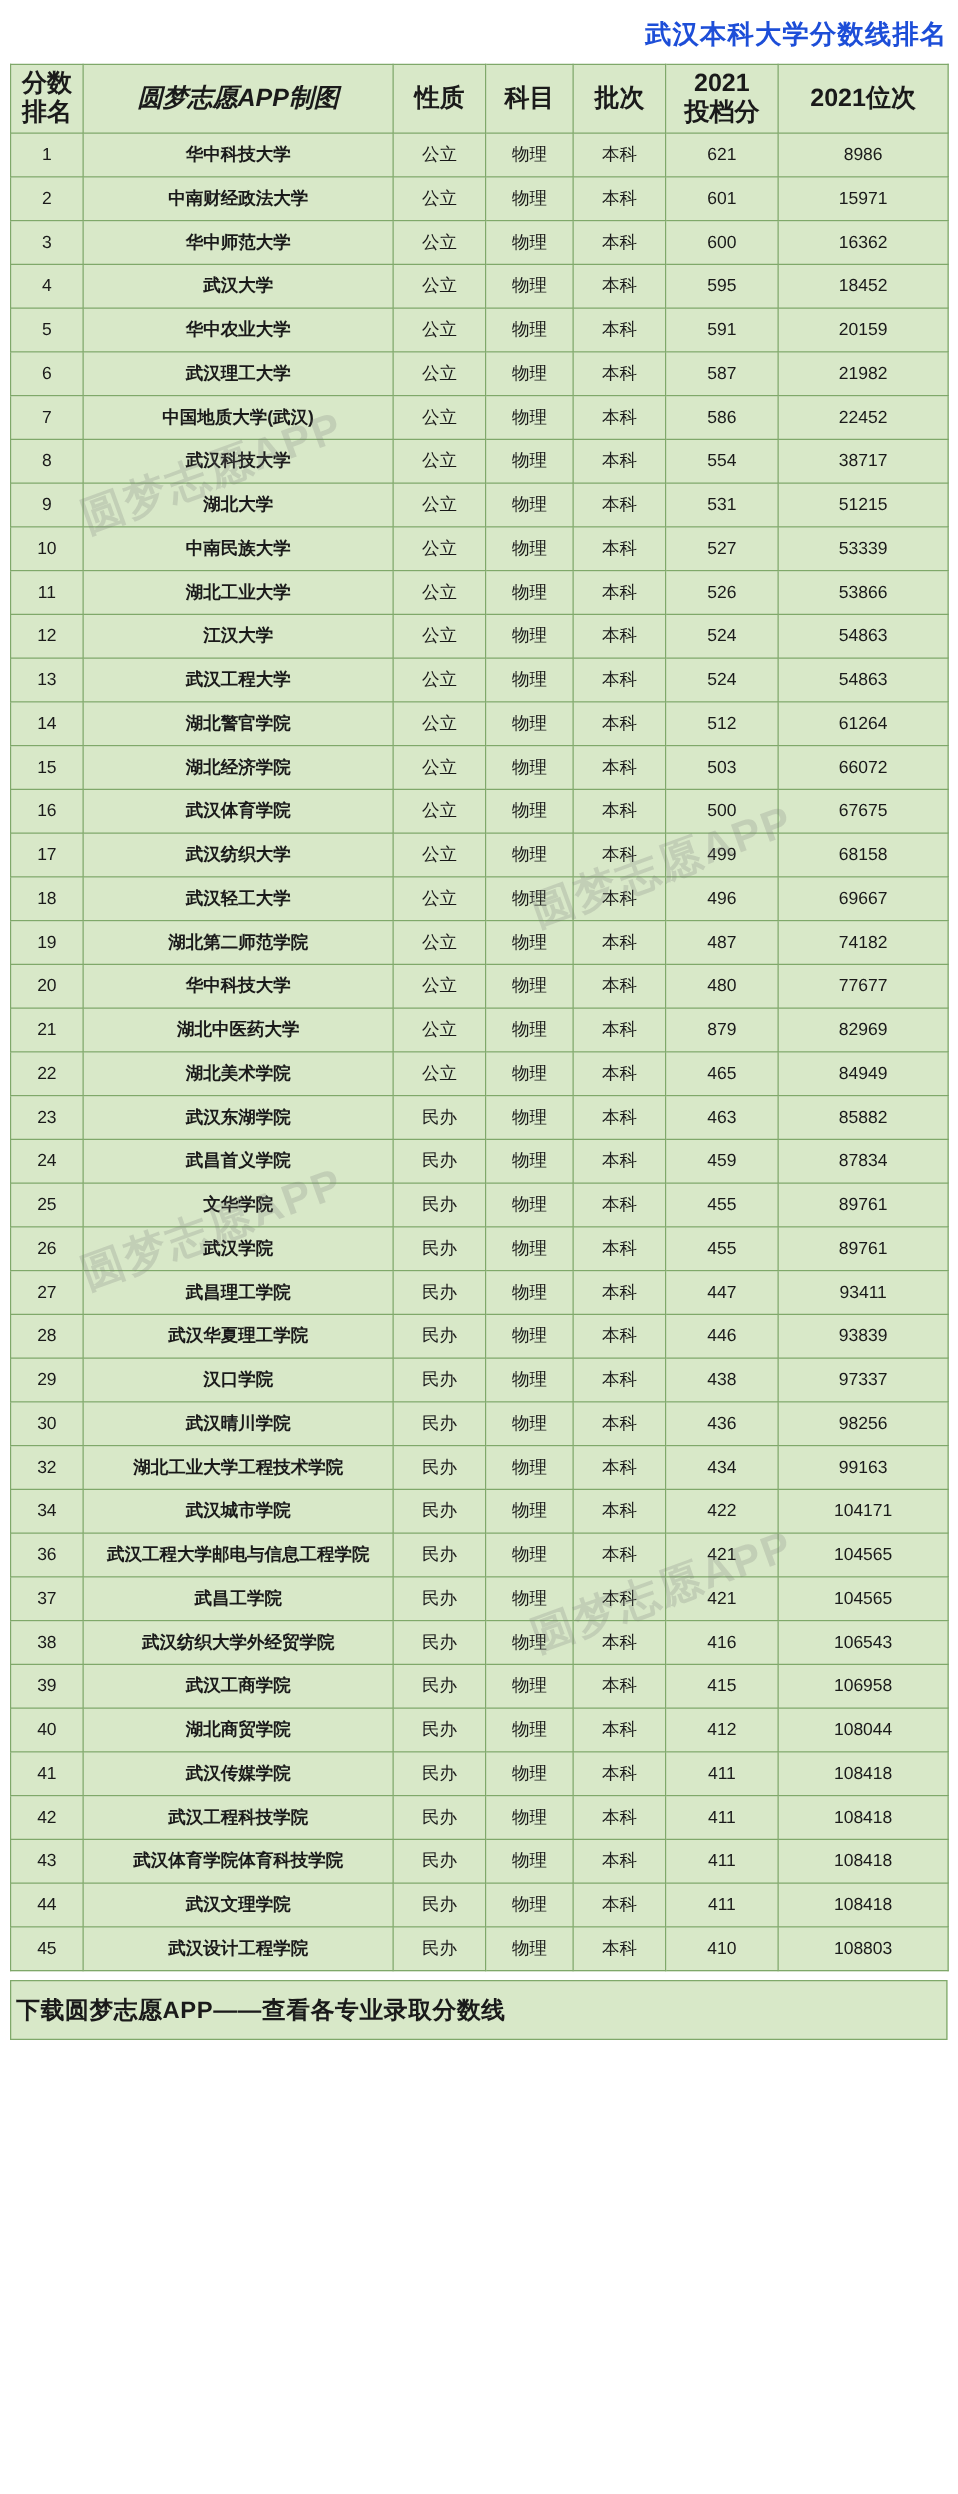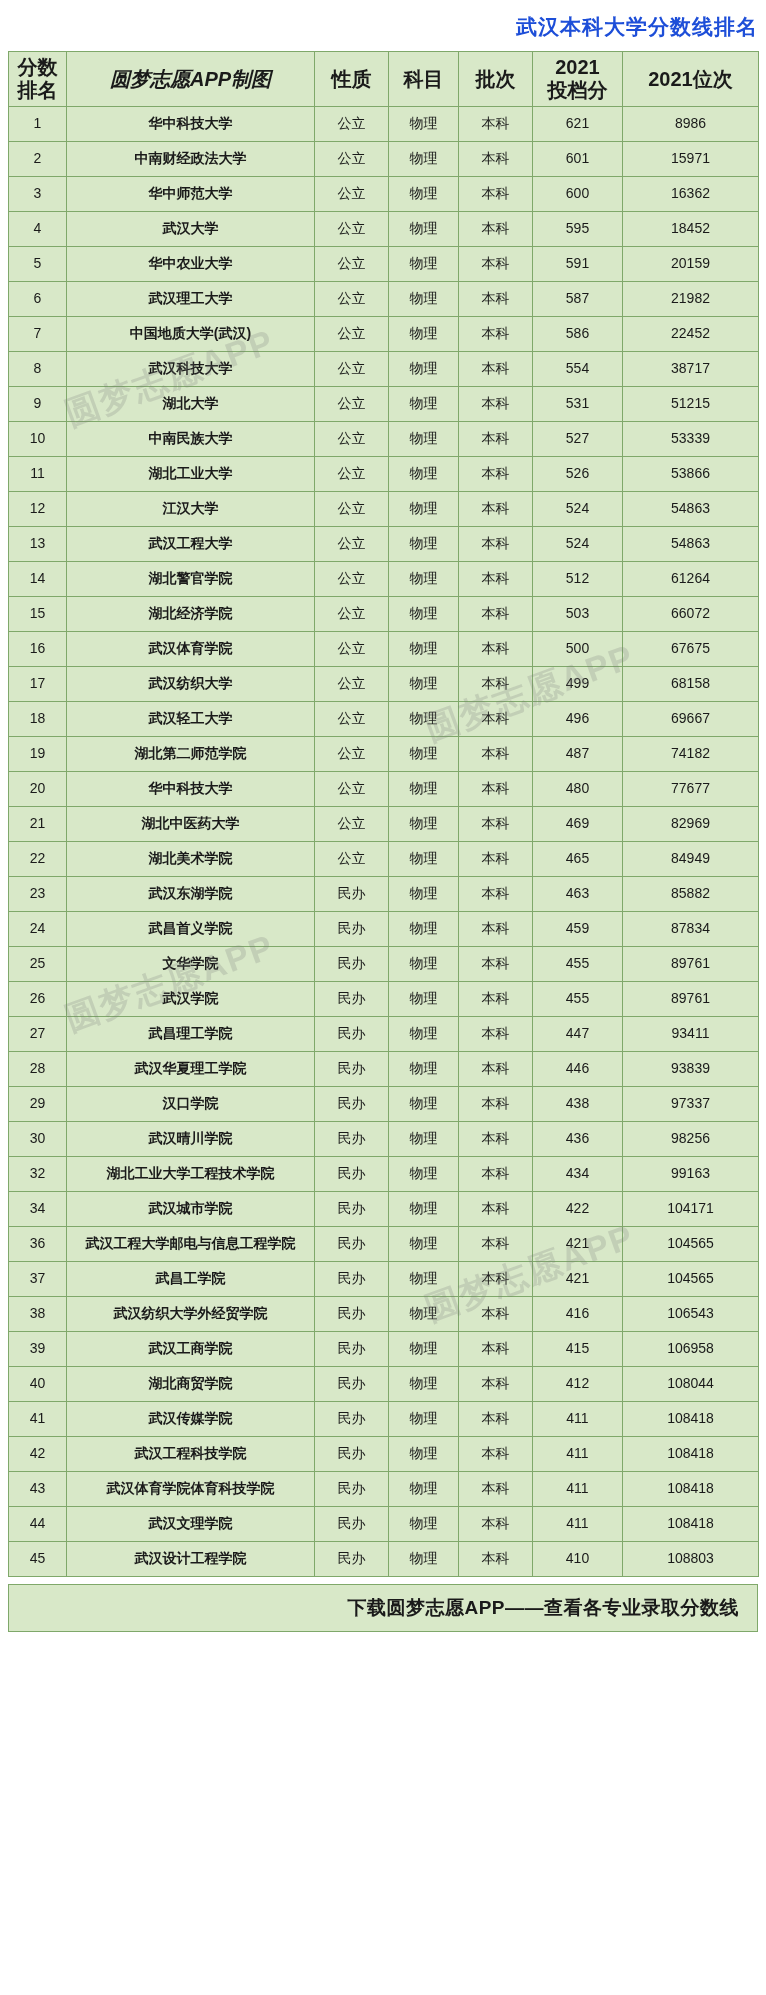--- a/index.html
+++ b/index.html
@@ -60,24 +60,24 @@
 
   td.name-cell { font-weight: bold; font-size: 14.5px; margin-left: 13px; }
   th.name-head { font-weight: bold; font-style: italic; }
   td.rank-cell, td.score-cell, td.pos-cell { font-size: 14.5px; }
   .hdr-two-line { display: block; line-height: 1.15; }
 
   .footer-bar {
     margin-top: 7px;
     border: 1px solid #7fa86a;
     background: #d8e8c8;
-    text-align: right;
+    text-align: left;
     font-size: 19px;
     font-weight: bold;
-    padding: 10px 18px;
+    padding: 10px 4px;
     letter-spacing: 0.5px;
   }
   
   .wm {
     position: absolute;
     font-size: 34px;
     font-weight: bold;
     color: rgba(120,120,120,0.22);
     transform: rotate(-20deg);
     white-space: nowrap;
@@ -309,21 +309,21 @@
           <td class="batch-cell">本科</td>
           <td class="score-cell">480</td>
           <td class="pos-cell">77677</td>
         </tr>
         <tr>
           <td class="rank-cell">21</td>
           <td class="name-cell">湖北中医药大学</td>
           <td class="type-cell">公立</td>
           <td class="subject-cell">物理</td>
           <td class="batch-cell">本科</td>
-          <td class="score-cell">469</td>
+          <td class="score-cell">879</td>
           <td class="pos-cell">82969</td>
         </tr>
         <tr>
           <td class="rank-cell">22</td>
           <td class="name-cell">湖北美术学院</td>
           <td class="type-cell">公立</td>
           <td class="subject-cell">物理</td>
           <td class="batch-cell">本科</td>
           <td class="score-cell">465</td>
           <td class="pos-cell">84949</td>

